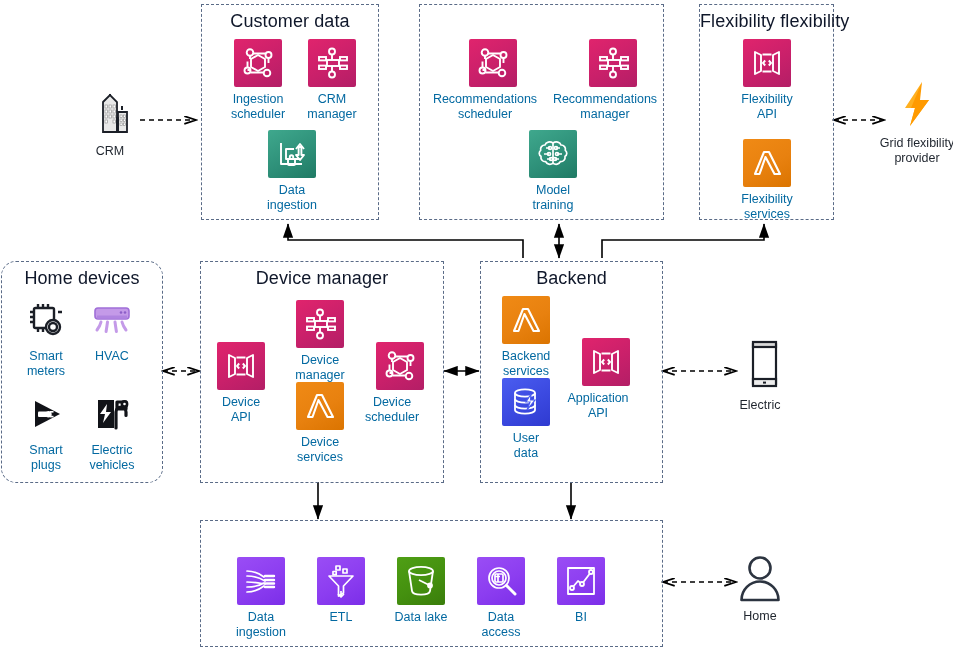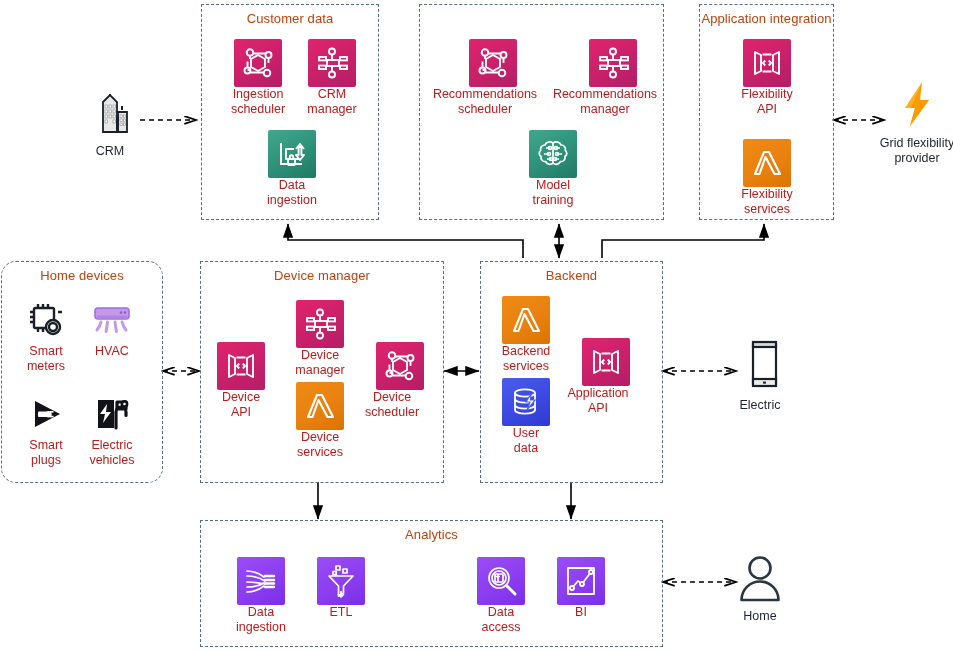--- a/index.html
+++ b/index.html
@@ -14,39 +14,40 @@
   
   .group {
     position: absolute;
     border: 1px dashed #5a6b87;
     background: transparent;
   }
   .group-title {
     position: absolute;
     top: 6px; left: 0; right: 0;
     text-align: center;
-    font-size: 13px;
-    color: #c2410c;
+    font-size: 18px;
+    color: #0f172a;
     letter-spacing: .1px;
     white-space: nowrap;
   }
 
   
   .node { position: absolute; text-align: center; }
   .node .tile {
     width: 48px; height: 48px;
     margin: 0 auto;
     border-radius: 2px;
     position: relative;
     display: block;
   }
   .node .lbl {
+    margin-top: 5px;
     font-size: 12.5px;
     line-height: 14.5px;
-    color: #b91c1c;
+    color: #0369a1;
     white-space: pre-line;
   }
   .node.wide .lbl { width: 130px; margin-left: -41px; text-align: center; }
 
   
   .t-pink   { background: linear-gradient(150deg,#e0246d 0%, #c9206a 55%, #b31e66 100%); }
   .t-teal   { background: linear-gradient(150deg,#3fa88d 0%, #2e9079 55%, #1f7a64 100%); }
   .t-orange { background: linear-gradient(150deg,#f08a15 0%, #e8810f 55%, #db7400 100%); }
   .t-blue   { background: linear-gradient(150deg,#4a5df0 0%, #3b49e0 55%, #2f3ad0 100%); }
   .t-purple { background: linear-gradient(150deg,#9a4df5 0%, #8c3df0 55%, #7b2ee8 100%); }
@@ -241,21 +242,21 @@
               <circle cx="26" cy="29" r="1.5"></circle>
           </g>
         </svg>
       </div>
       <div class="lbl">Model
 training</div>
     </div>
   </div>
 
   <div class="group" style="left:699px; top:4px; width:135px; height:216px;">
-    <div class="group-title">Application integration</div>
+    <div class="group-title">Flexibility flexibility</div>
 
     <div class="node" style="left:35px; top:34px; width:64px;">
       <div class="tile t-pink">
         <svg viewBox="0 0 48 48">
           <g fill="none" stroke="#fff" stroke-width="1.9" stroke-linejoin="round">
             <path d="M12 13l6 3v16l-6 3z"></path>
             <path d="M36 13l-6 3v16l6 3z"></path>
             <path d="M19.5 15.5h9M19.5 32.5h9"></path>
             <path d="M22.2 21.5l-2.2 2.5 2.2 2.5M25.8 21.5l2.2 2.5-2.2 2.5"></path>
           </g>
@@ -454,21 +455,20 @@
             <path d="M22.2 21.5l-2.2 2.5 2.2 2.5M25.8 21.5l2.2 2.5-2.2 2.5"></path>
           </g>
         </svg>
       </div>
       <div class="lbl">Application
 API</div>
     </div>
   </div>
 
   <div class="group" style="left:200px; top:520px; width:463px; height:127px;">
-    <div class="group-title">Analytics</div>
 
     <div class="node" style="left:28px; top:36px; width:64px;">
       <div class="tile t-purple">
         <svg viewBox="0 0 48 48">
           <g fill="none" stroke="#fff" stroke-width="1.7" stroke-linecap="round">
             <path d="M10 14c7 0 13 3 17 6M10 19c8 0 14 2.6 18 5M10 25c8.5 0 14 1.4 18 2M10 30c8 0 13-1.5 17-4M10 35c7 0 13-3 17-6"></path>
             <path d="M28 19h9M28 23h9M28 26.5h9M28 30h9" stroke-width="2.4"></path>
           </g>
         </svg>
       </div>
@@ -484,20 +484,33 @@
             <rect x="26" y="12" width="4" height="4"></rect>
             <rect x="16" y="14.5" width="3.2" height="3.2"></rect>
             <path d="M12 19h24l-9.5 10v7l-5 3v-10z"></path>
             <path d="M24 34v5M21 37l3 3 3-3"></path>
           </g>
         </svg>
       </div>
       <div class="lbl">ETL</div>
     </div>
 
+    <div class="node" style="left:188px; top:36px; width:64px;">
+      <div class="tile t-green">
+        <svg viewBox="0 0 48 48">
+          <g fill="none" stroke="#fff" stroke-width="1.8" stroke-linejoin="round">
+            <ellipse cx="24" cy="14" rx="12" ry="4.2"></ellipse>
+            <path d="M12 14l3 20c.4 2.4 4.3 3.6 9 3.6s8.6-1.2 9-3.6l3-20"></path>
+            <path d="M22 23l11 5.5"></path>
+            <circle cx="33" cy="28.5" r="2" fill="#fff"></circle>
+          </g>
+        </svg>
+      </div>
+      <div class="lbl">Data lake</div>
+    </div>
 
     <div class="node" style="left:268px; top:36px; width:64px;">
       <div class="tile t-purple">
         <svg viewBox="0 0 48 48">
           <g fill="none" stroke="#fff" stroke-width="1.7">
             <circle cx="22" cy="21" r="10"></circle>
             <circle cx="22" cy="21" r="7"></circle>
             <rect x="18" y="17" width="8" height="8" rx="1"></rect>
             <path d="M18 19.5h5M21 17v8"></path>
             <path d="M29.5 28.5L38 37" stroke-width="3" stroke-linecap="round"></path>

